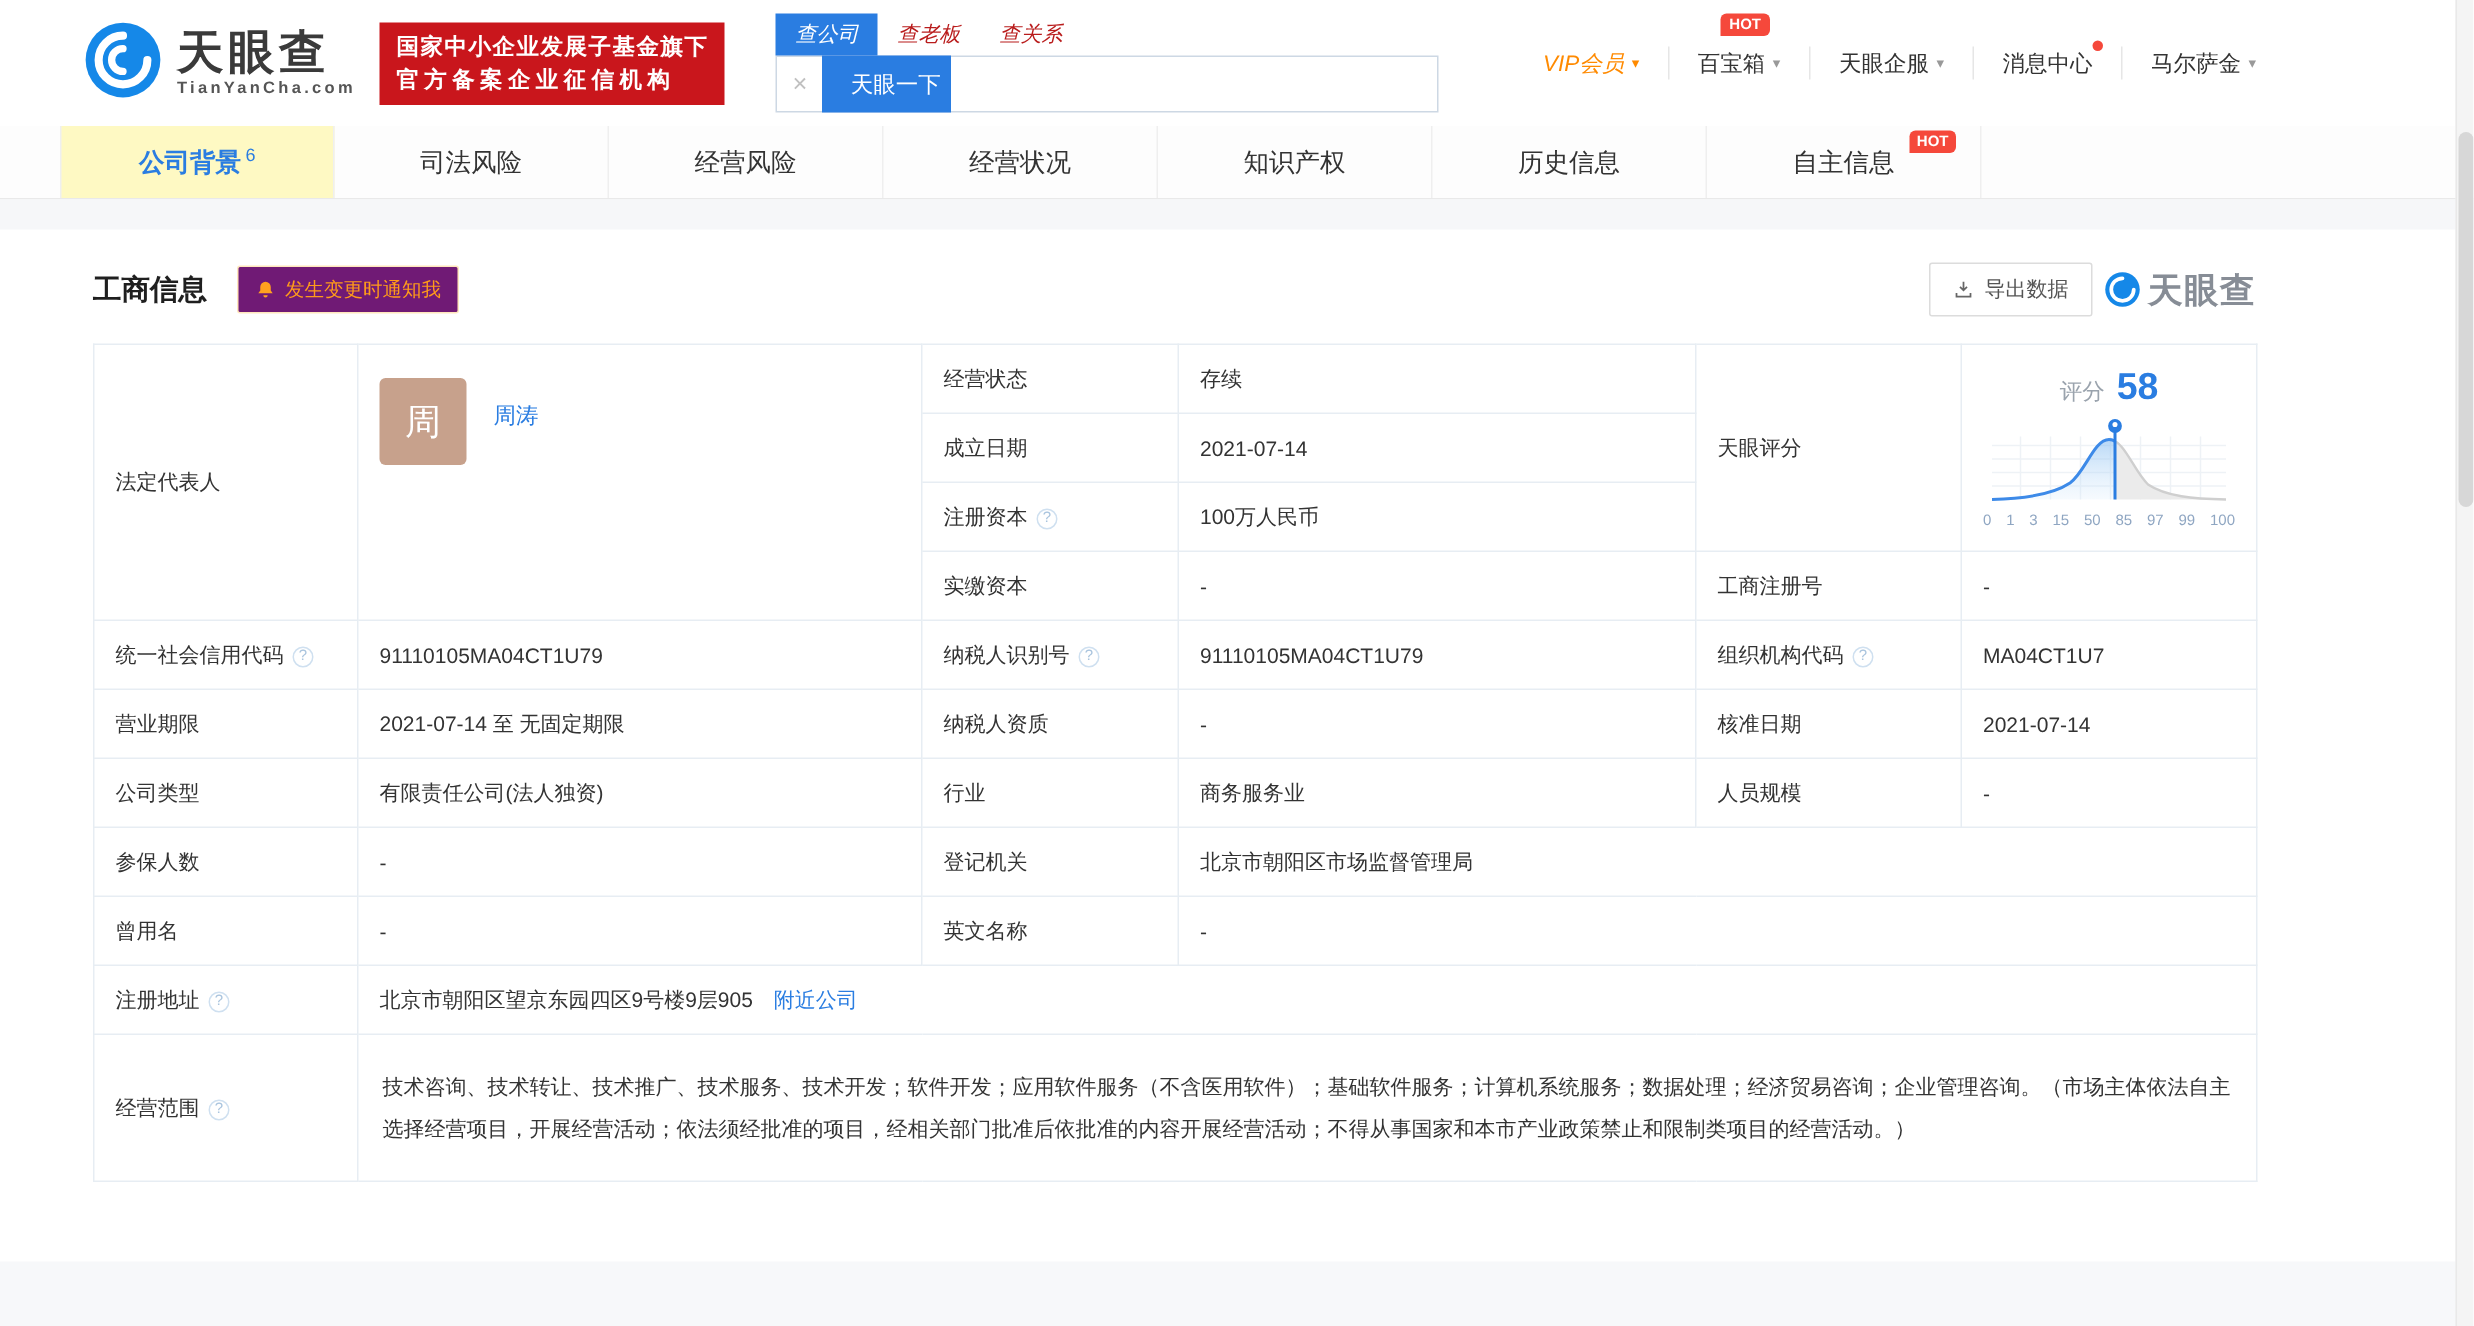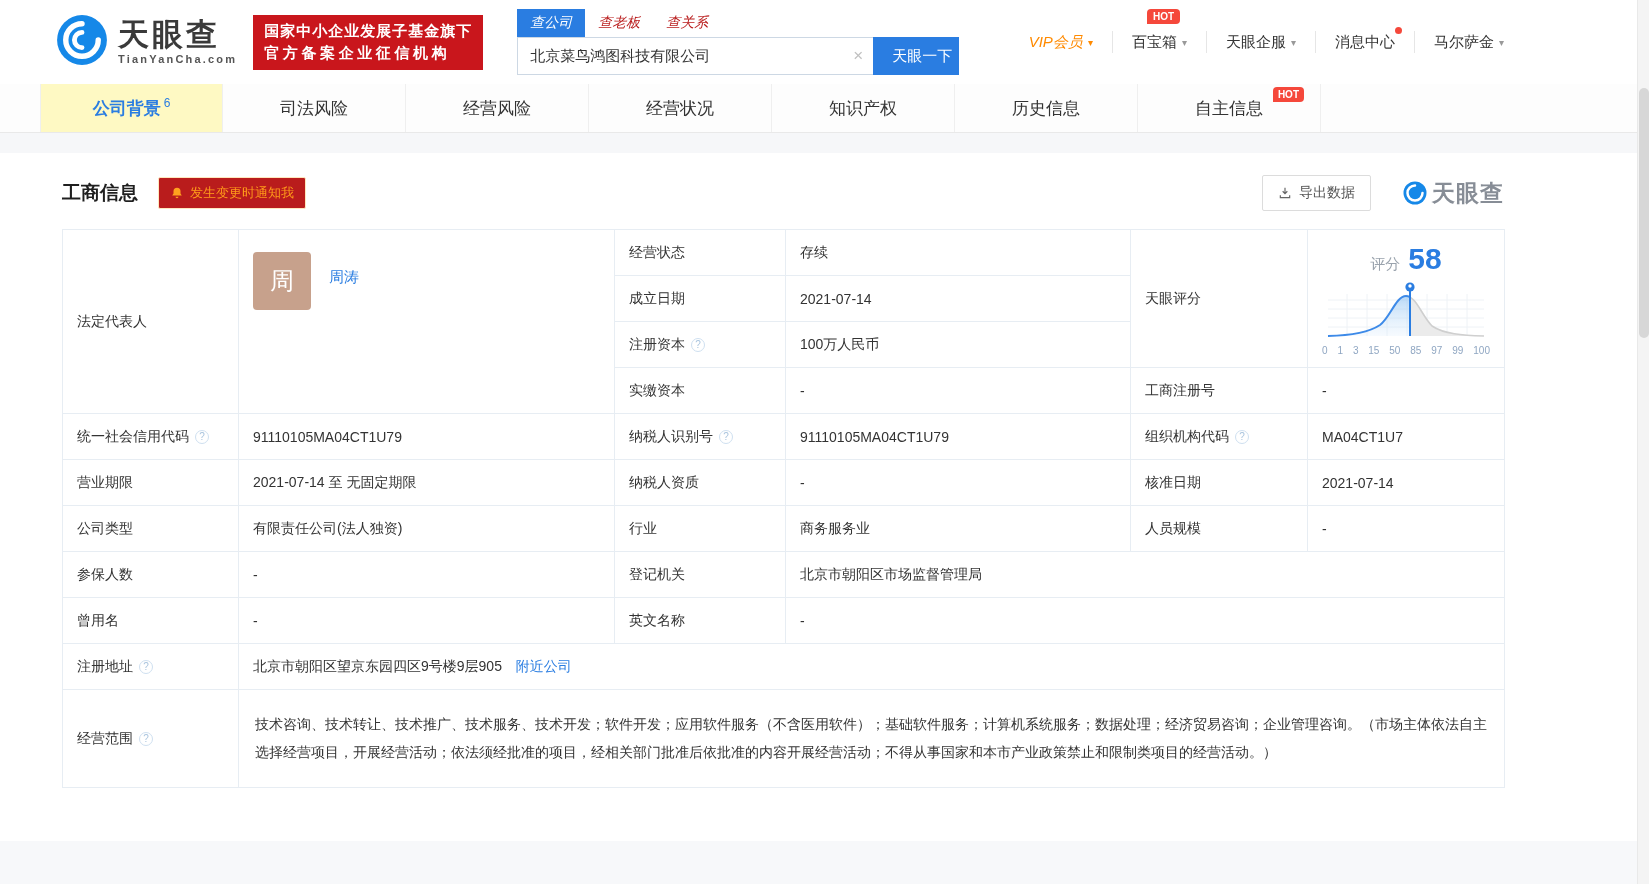--- a/index.html
+++ b/index.html
@@ -46,23 +46,23 @@
   .tab-count { font-size:12px; margin-left:3px; position:relative; top:-5px; font-weight:normal; color:#2a7de1; }
   .tab-hot { position:absolute; top:3px; right:16px; background:#f5483b; color:#fff; font-size:10px;
     font-weight:bold; padding:2px 5px; border-radius:4px 4px 4px 0; }
 
   .band { height:20px; background:#f6f7f9; }
 
   
   .content { width:1442px; margin-left:62px; }
   .sec-head { display:flex; align-items:center; margin-top:22px; margin-bottom:18px; }
   .sec-title { font-size:19px; font-weight:bold; color:#1f1f1f; }
-  .notify-btn { margin-left:20px; display:flex; align-items:center; gap:6px; background:#b91c1c;
+  .notify-btn { margin-left:20px; display:flex; align-items:center; gap:6px; background:#701a75;
     border:1px solid #ffe7bd; color:#ff9b1a; font-size:13px; padding:6px 11px; border-radius:2px; cursor:pointer; }
-  .right-tools { margin-left:auto; display:flex; align-items:center; gap:32px; }
+  .right-tools { margin-left:auto; display:flex; align-items:center; gap:8px; }
   .export-btn { display:flex; align-items:center; gap:7px; background:#fff; border:1px solid #dcdcdc;
     color:#555; font-size:14px; padding:8px 15px; border-radius:2px; cursor:pointer; }
   .watermark { display:flex; align-items:center; gap:5px; cursor:default; }
   .watermark span { font-size:23px; font-weight:bold; color:#878d96; letter-spacing:1px; }
 
   table.info { width:1442px; border-collapse:collapse; table-layout:fixed; font-size:14px; }
   table.info td { border:1px solid #e7edf3; padding:0 14px; height:46px; background:#fff; color:#333; }
   td.lbl { background:#f2f7fc; }
   .q { display:inline-block; width:14px; height:14px; line-height:12px; text-align:center; border:1px solid #cfe0f0;
     border-radius:50%; color:#a9c4de; font-size:10px; margin-left:6px; background:#fff; cursor:pointer; vertical-align:1px; }
@@ -71,21 +71,21 @@
   .avatar { width:58px; height:58px; background:#c7a18c; border-radius:4px; color:#fff; font-size:24px;
     display:flex; align-items:center; justify-content:center; cursor:pointer; }
   .rep-name { font-size:15px; margin-top:16px; }
   td.rep-td { vertical-align:top; height:184px; }
   .scope-td { line-height:1.95; padding:12px 16px !important; }
 
   
   td.chart-td { padding:6px 12px; }
   .score-head { display:flex; align-items:baseline; justify-content:center; gap:8px; margin-bottom:2px; }
   .score-word { font-size:15px; color:#9aa3ad; }
-  .score-num { font-size:30px; font-weight:bold; color:#2a7de1; }
+  .score-num { font-size:25px; font-weight:bold; color:#2a7de1; }
   .axis { display:flex; justify-content:space-between; width:168px; margin:2px auto 0; font-size:10px; color:#8fa6c2; }
   .chart-wrap { width:168px; margin:0 auto; }
 
   
   .scrollbar { position:absolute; right:0; top:0; width:12px; height:884px; background:#f4f4f4; border-left:1px solid #e9e9e9; }
   .scroll-thumb { position:absolute; left:1px; top:88px; width:10px; height:250px; background:#d7d7d7; border-radius:5px; cursor:pointer; }
   .footer-strip { position:absolute; left:0; bottom:0; width:1649px; height:43px; background:#f7f8fa; }
 </style>
 </head>
 <body>
@@ -110,21 +110,20 @@
     <div class="l2">官方备案企业征信机构</div>
   </div>
 
   <div class="search-area">
     <div class="search-tabs">
       <span class="search-tab active">查公司</span>
       <span class="search-tab">查老板</span>
       <span class="search-tab">查关系</span>
     </div>
     <div class="search-box">
-      <input type="text" value="北京菜鸟鸿图科技有限公司" style="">
       <span class="clear-x">×</span>
       <span class="search-btn">天眼一下</span>
     </div>
   </div>
 
   <div class="top-nav">
     <span class="nav-item vip">
       <span>VIP会员</span>
         <span class="caret">▾</span>
     </span>

